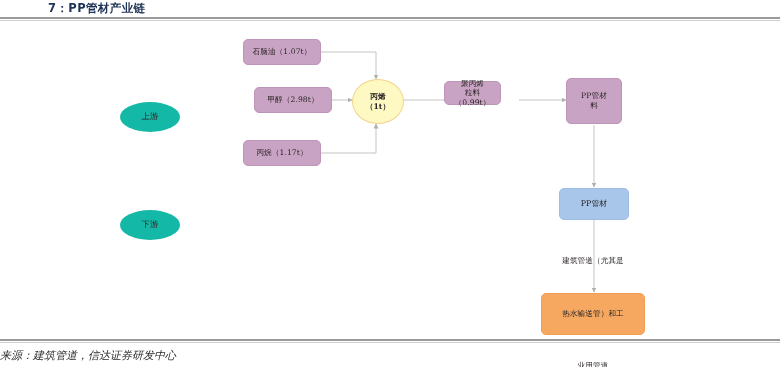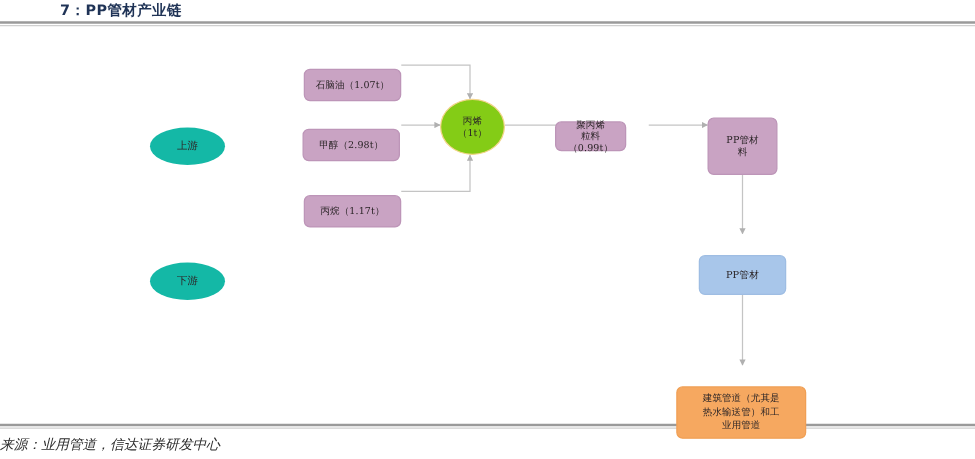--- a/index.html
+++ b/index.html
@@ -104,39 +104,39 @@
     justify-content: center;
     text-align: center;
     font-size: 7.6px;
     line-height: 9.6px;
     letter-spacing: 0.1px;
     color: #2a2426;
     z-index: 2;
   }
   .node-rect {
     border-radius: 5px;
-    margin-top: 16px;
   }
   .node-ellipse {
     border-radius: 50%;
   }
 
   .stage-label {
     background: #14b8a6;
     color: #2f2326;
     font-size: 8.4px;
     border-radius: 50%;
   }
   .feed-box {
     background: #c9a3c3;
     border: 1px solid #bd95b8;
   }
   .mono-node {
-    background: #84cc16;
+    background: #fef9c3;
     border: 1px solid #f2d489;
+    font-weight: bold;
   }
   .resin-box {
     background: #c9a3c3;
     border: 1px solid #bd95b8;
   }
   .pipe-box {
     background: #a8c6ea;
     border: 1px solid #9ebde3;
     font-size: 7.8px;
   }
@@ -186,21 +186,21 @@
   <div class="node node-ellipse stage-label" style="left:120px; top:80px; width:60px; height:30px;">
     <span class="node-text">上游</span>
   </div>
   <div class="node node-ellipse stage-label" style="left:120px; top:188px; width:60px; height:30px;">
     <span class="node-text">下游</span>
   </div>
 
   <div class="node node-rect feed-box" style="left:243px; top:17px; width:78px; height:26px;">
     <span class="node-text">石脑油（1.07t）</span>
   </div>
-  <div class="node node-rect feed-box" style="left:242px; top:65px; width:78px; height:26px;">
+  <div class="node node-rect feed-box" style="left:254px; top:65px; width:78px; height:26px;">
     <span class="node-text">甲醇（2.98t）</span>
   </div>
   <div class="node node-rect feed-box" style="left:243px; top:118px; width:78px; height:26px;">
     <span class="node-text">丙烷（1.17t）</span>
   </div>
 
   <div class="node node-ellipse mono-node" style="left:352px; top:57px; width:52px; height:45px; flex-direction:column;">
     <span class="node-text">丙烯</span>
     <span class="node-text">（1t）</span>
   </div>
@@ -213,23 +213,23 @@
 
   <div class="node node-rect resin-box" style="left:566px; top:56px; width:56px; height:46px; flex-direction:column;">
     <span class="node-text">PP管材</span>
     <span class="node-text">料</span>
   </div>
 
   <div class="node node-rect pipe-box" style="left:559px; top:166px; width:70px; height:32px;">
     <span class="node-text">PP管材</span>
   </div>
 
-  <div class="node node-rect app-box" style="left:541px; top:271px; width:104px; height:42px; flex-direction:column;">
+  <div class="node node-rect app-box" style="left:541px; top:271px; width:104px; height:42px; flex-direction:column;gap:42px;">
     <span class="node-text">建筑管道（尤其是</span>
     <span class="node-text">热水输送管）和工</span>
     <span class="node-text">业用管道</span>
   </div>
 
 </div>
 
 <div id="footer-rule"></div>
 <div id="footer-rule-2"></div>
-<div id="source-note">来源：业用管道，信达证券研发中心</div>
+<div id="source-note">来源：建筑管道，信达证券研发中心</div>
 
 </body></html>

